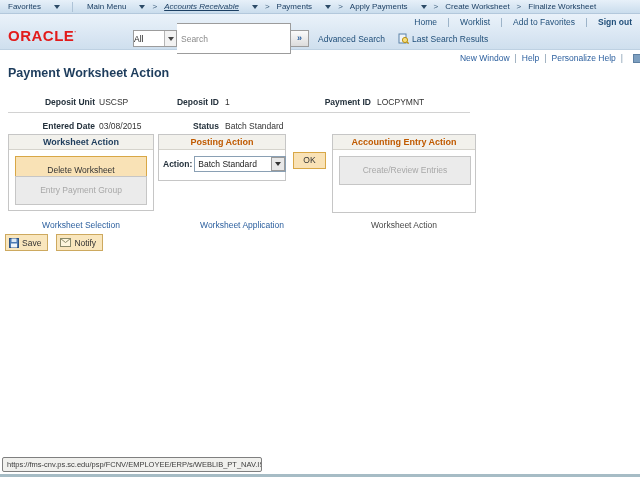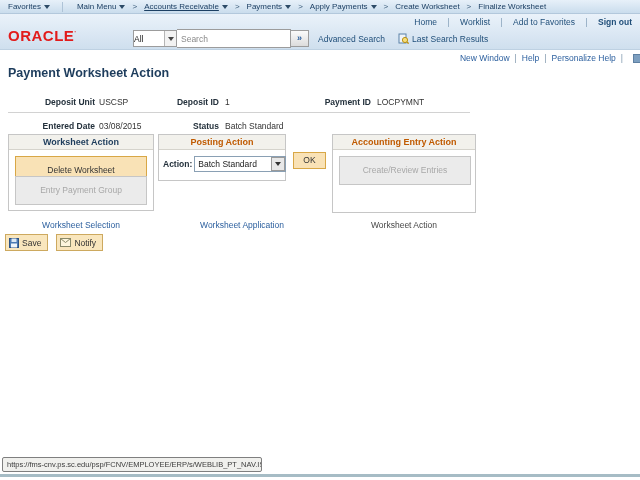--- a/index.html
+++ b/index.html
@@ -4,22 +4,22 @@
 <style>
   * { margin:0; padding:0; box-sizing:border-box; }
   html,body { width:640px; height:480px; overflow:hidden; background:#fff;
     font-family:"Liberation Sans", sans-serif; }
   .screen { position:relative; width:640px; height:480px; background:#fff; }
 
   
   .crumbbar { position:absolute; left:0; top:0; width:640px; height:14px;
     background:linear-gradient(#e7f0f9,#cadded); border-bottom:1px solid #b3c8dc;
     display:flex; align-items:center; font-size:8px; color:#1c3f63; padding-left:8px; }
-  .crumb { display:inline-flex; align-items:center; gap:3px; cursor:pointer; white-space:nowrap; }
-  .crumb.u { text-decoration:underline; }
+  .crumb { display:inline-flex; align-items:center; gap:13px; cursor:pointer; white-space:nowrap; }
+  .crumb.u { text-decoration:underline;font-style:italic; }
   .csep { margin:0 7px; color:#3a5a78; font-size:8px; }
   .vsep { width:1px; height:10px; background:#aec3d7; margin:0 14px 0 12px; }
   .arr-dn { width:0; height:0; border-left:3px solid transparent; border-right:3px solid transparent;
     border-top:4px solid #2c4a66; display:inline-block; }
 
   
   .banner { position:absolute; left:0; top:14px; width:640px; height:36px;
     background:linear-gradient(#eaf2fa,#cfdfee); border-bottom:1px solid #bed1e2; }
   .utillinks { position:absolute; top:3px; right:8px; display:flex; align-items:center;
     font-size:8.5px; }
@@ -29,21 +29,21 @@
   .logo { position:absolute; left:8px; top:13px; font-size:15px; font-weight:bold;
     color:#e21b1b; letter-spacing:0.5px; }
   .logo sup { font-size:6px; }
   .searchbar { position:absolute; left:133px; top:16px; height:17px; display:flex; align-items:center; }
   .scope { width:44px; height:17px; background:#fff; border:1px solid #9c9c9c;
     display:flex; align-items:center; font-size:8.5px; color:#222; cursor:pointer; }
   .scope .scope-txt { flex:1; text-align:left; }
   .scope .scope-btn { width:12px; height:15px; border-left:1px solid #b5b5b5;
     display:flex; align-items:center; justify-content:center; background:#f2f2f2; }
   .scope .arr-dn { border-top-color:#444; }
-  .searchinput { width:114px; height:19px; border:1px solid #9c9c9c; border-left:none;
+  .searchinput { width:114px; height:31px; border:1px solid #9c9c9c; border-left:none;
     font-family:"Liberation Sans",sans-serif; font-size:8.5px; padding:0 4px; color:#444; }
   .searchinput::placeholder { color:#8a8a8a; opacity:1; }
   .gobtn { width:18px; height:17px; border:1px solid #9c9c9c; border-left:none;
     background:linear-gradient(#fbfbfb,#dcdcdc); color:#2b5f9e; font-size:9px;
     line-height:15px; text-align:center; cursor:pointer; font-weight:bold; padding:0; }
   .advlink { margin-left:9px; font-size:8.5px; color:#1f4e79; text-decoration:none; cursor:pointer; }
   .lsr { display:flex; align-items:center; margin-left:13px; gap:3px; }
   .lsr a { font-size:8.5px; color:#1f4e79; text-decoration:none; cursor:pointer; }
 
   

